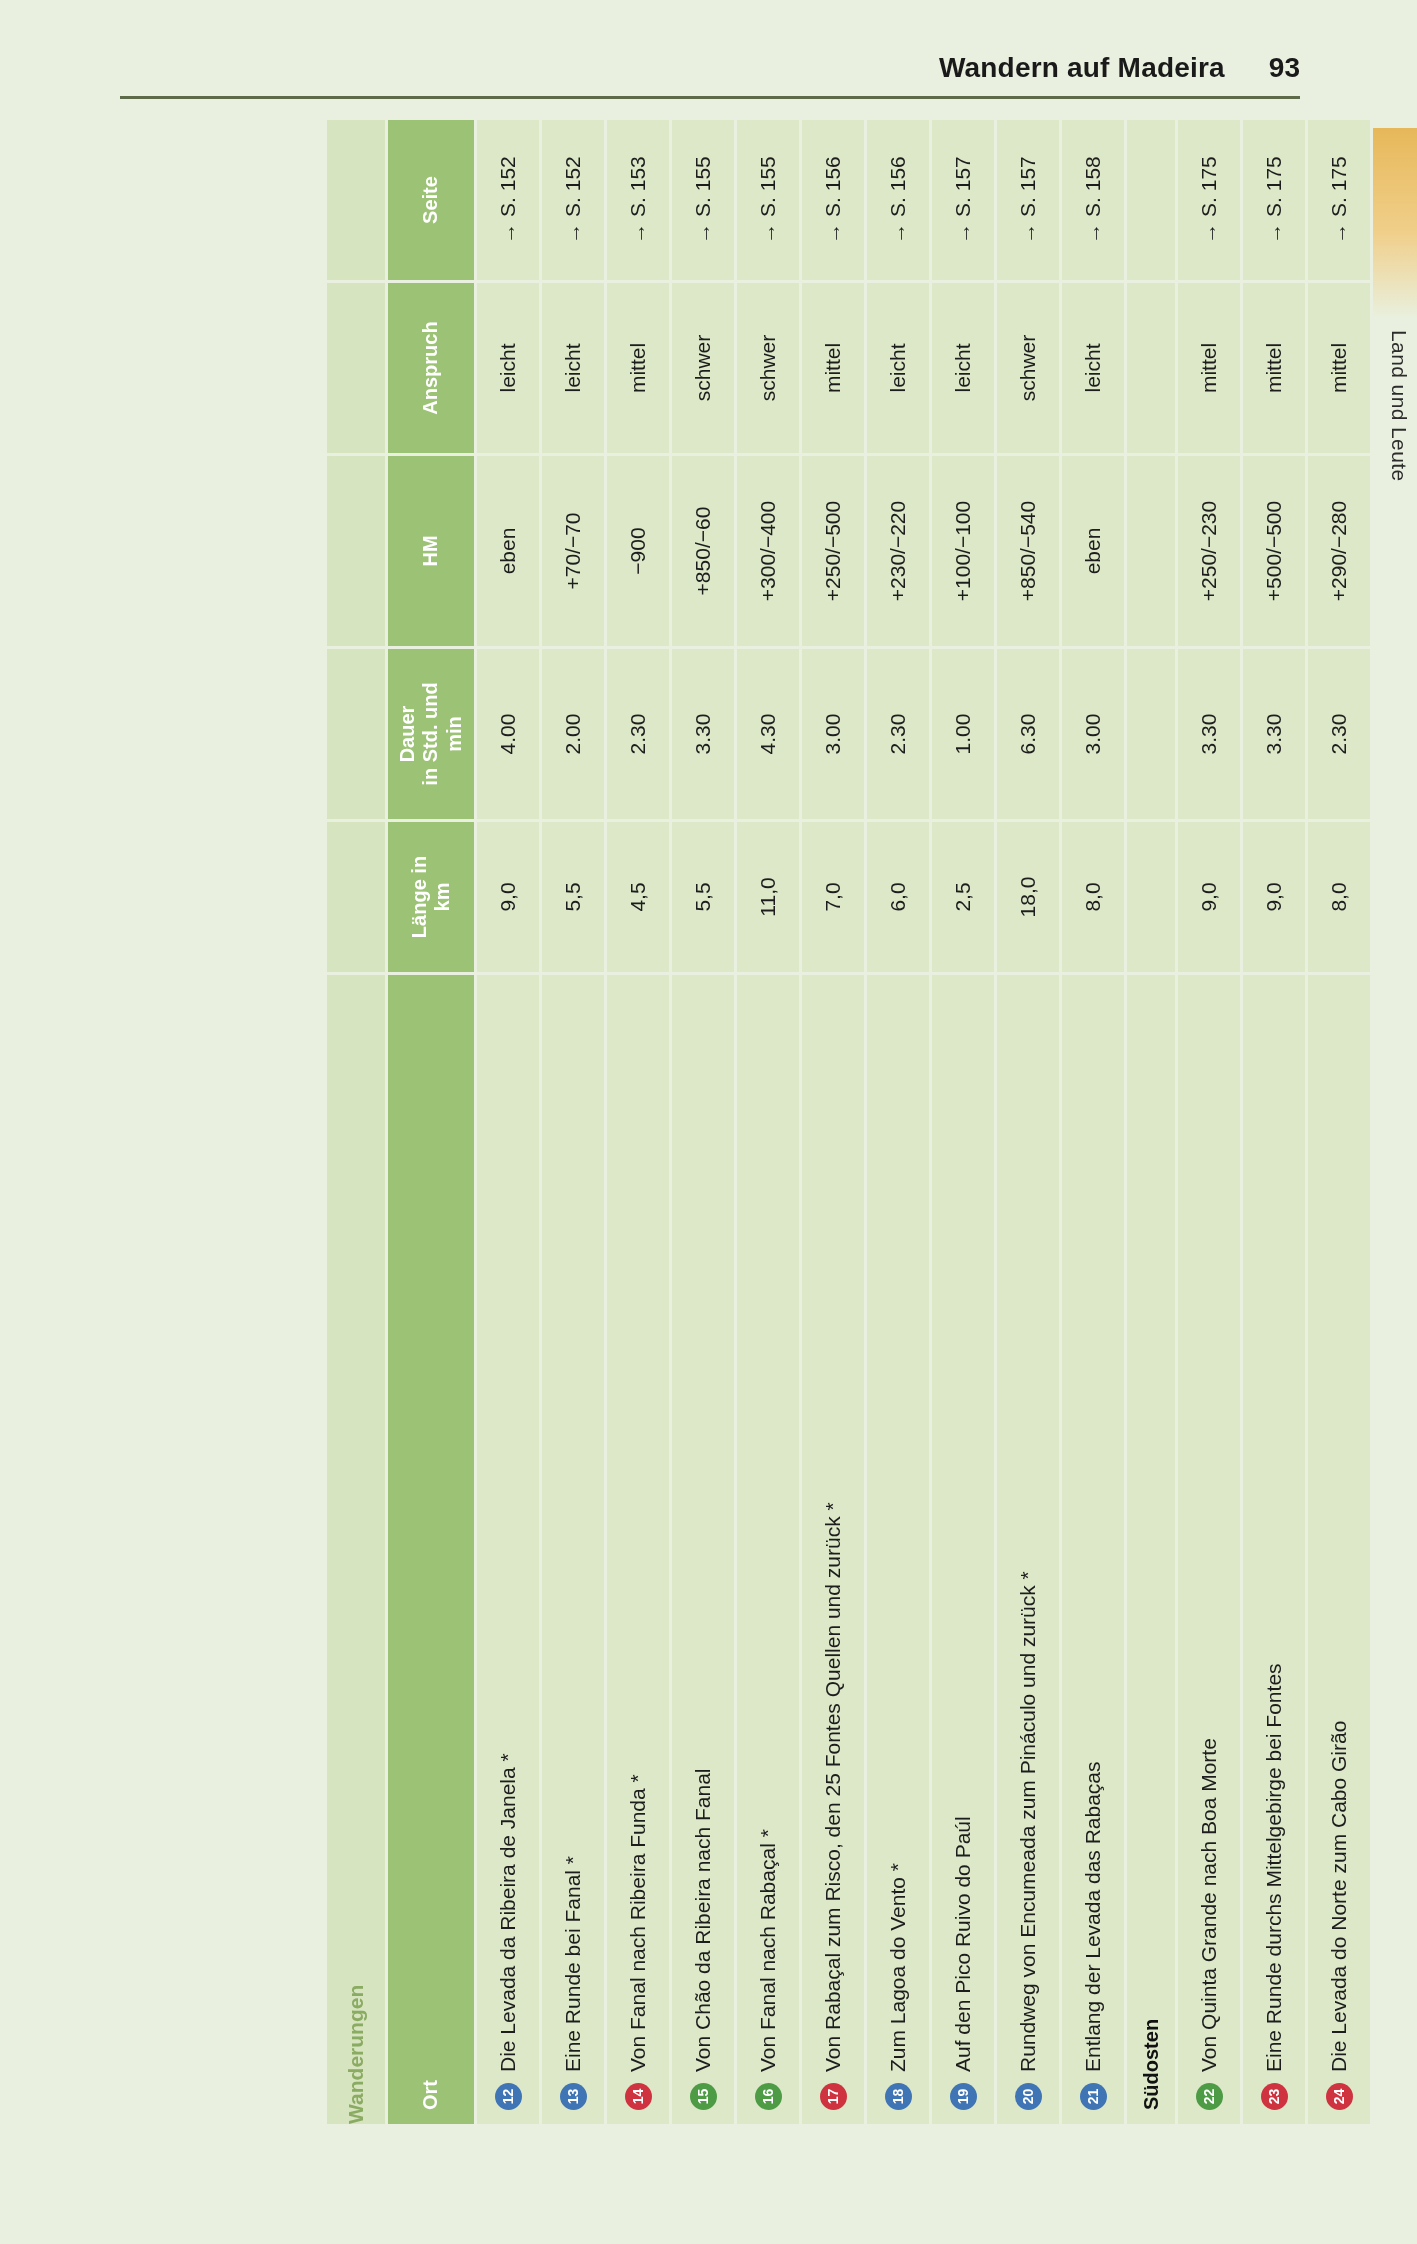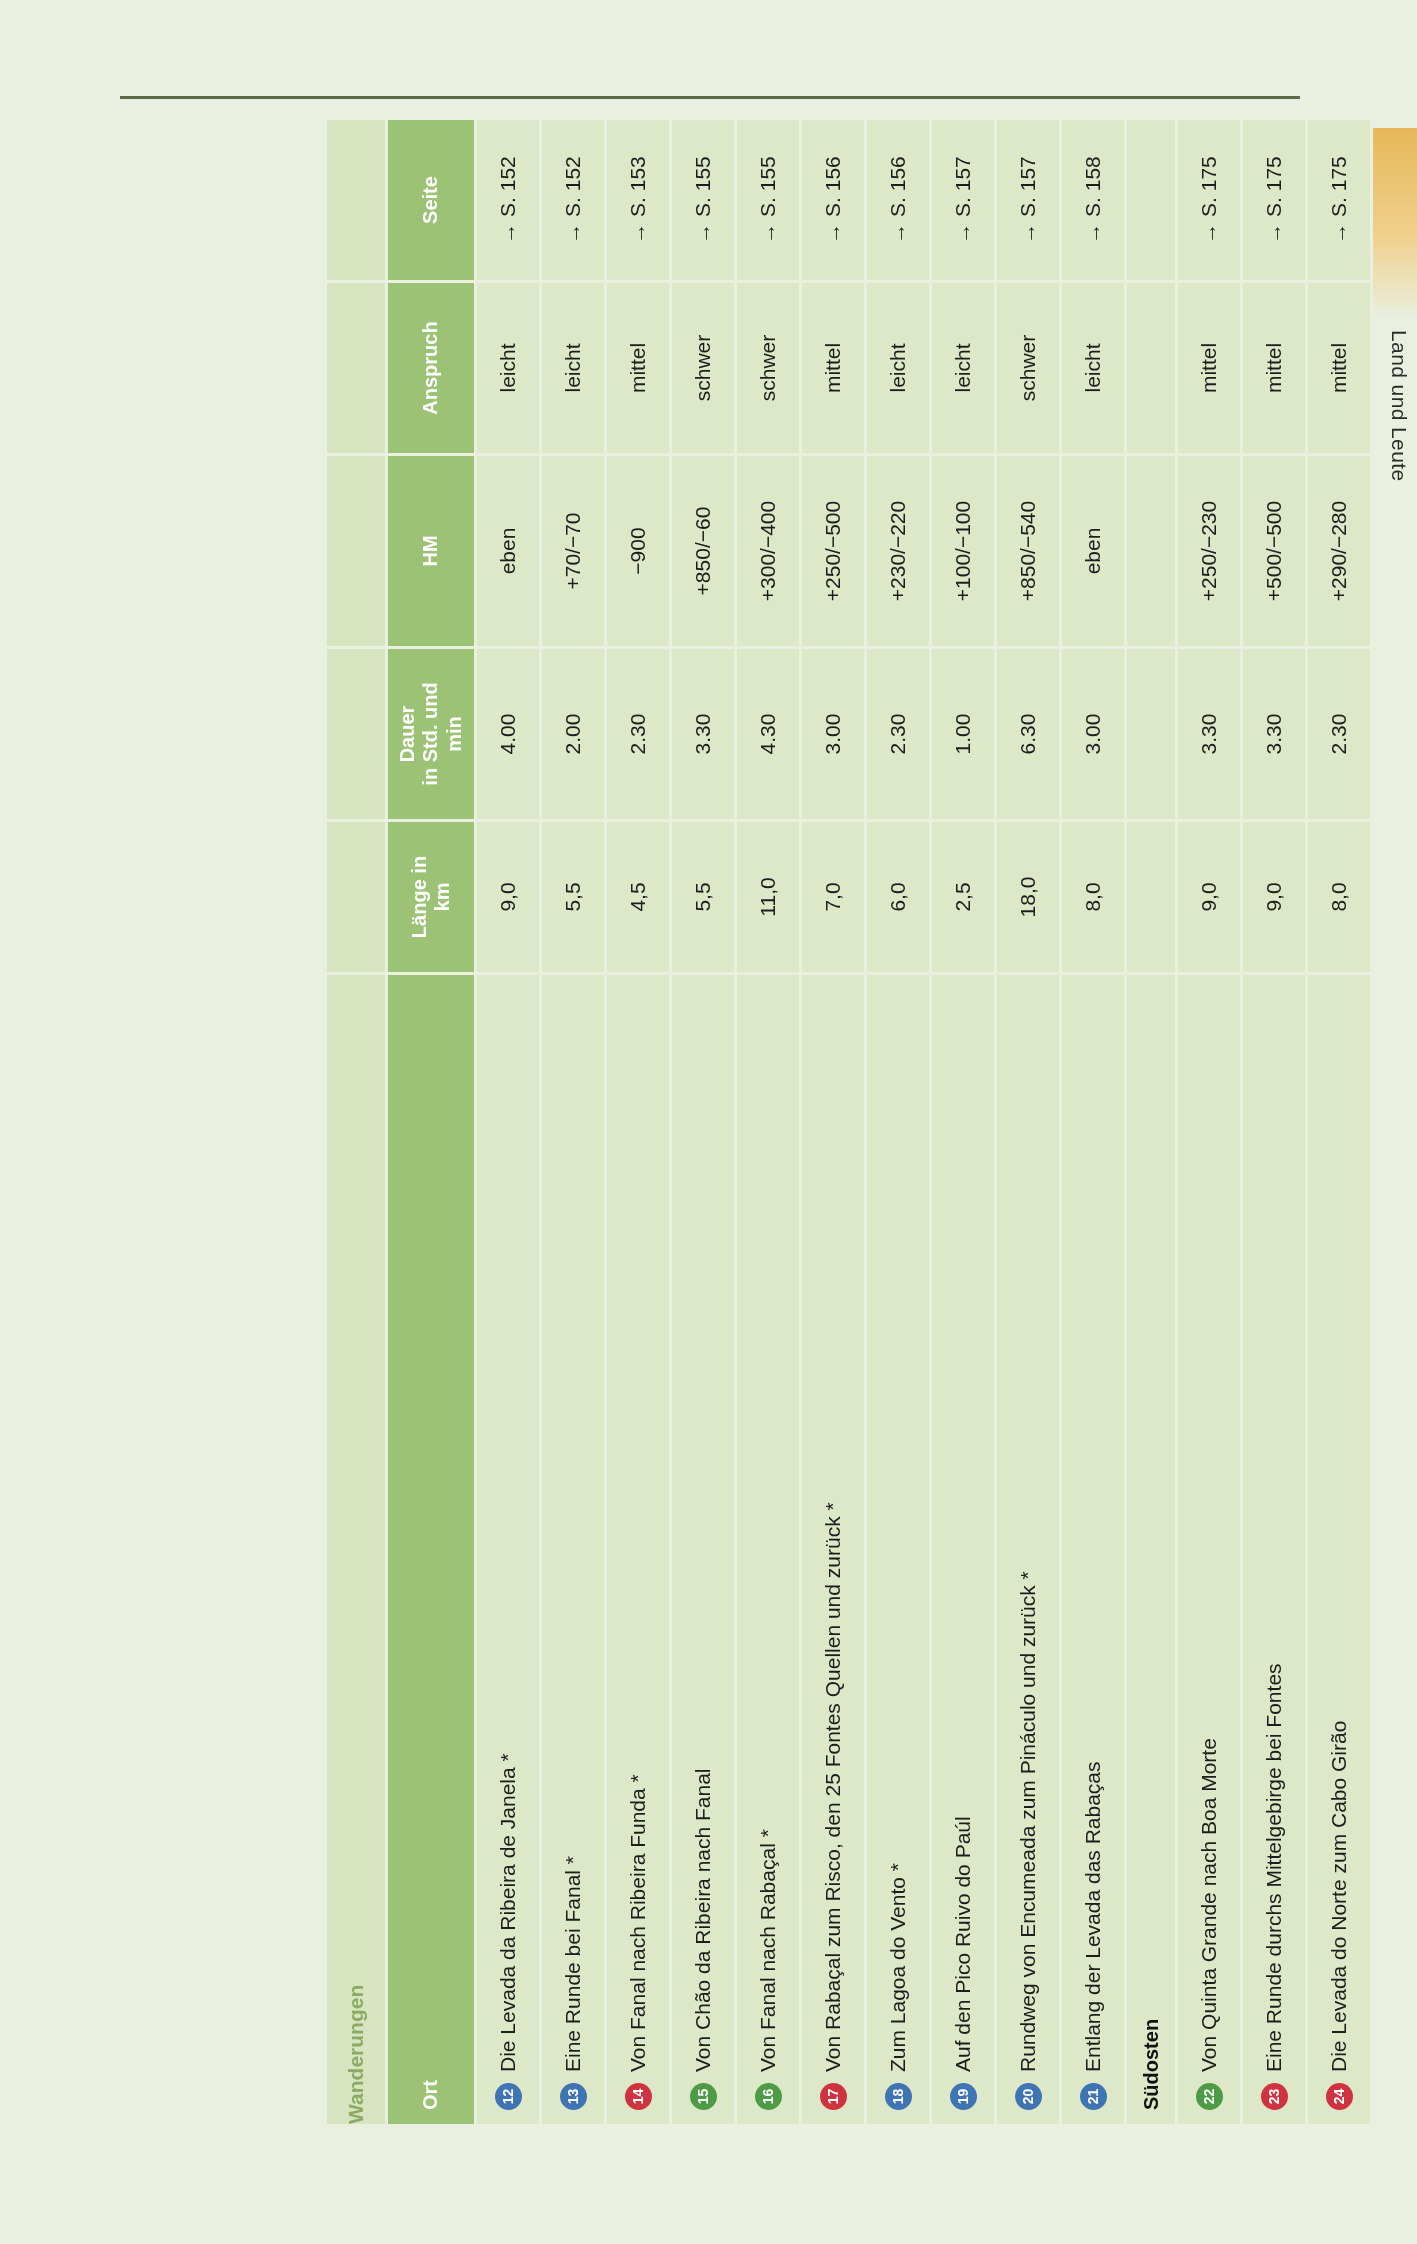--- a/index.html
+++ b/index.html
@@ -121,20 +121,24 @@
   }
   .badge.blue  { background: #3f74b5; }
   .badge.red   { background: #cf3340; }
   .badge.green { background: #4e9b46; }
 </style>
 </head>
 <body>
 
 <div class="page">
 
+  <div class="runhead">
+    <span class="runhead-title">Wandern auf Madeira</span>
+    <span class="runhead-page">93</span>
+  </div>
   <div class="runhead-rule"></div>
 
   <div class="thumb"></div>
   <div class="thumb-label">Land und Leute</div>
 
   <div class="table-stage">
     <div class="rot">
       <table class="wtab">
         <colgroup>
             <col>

